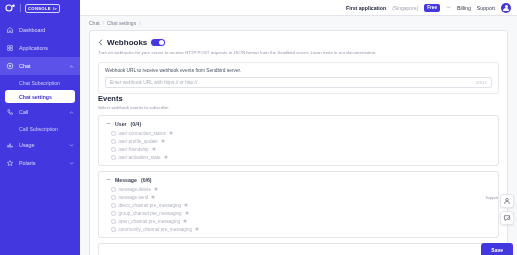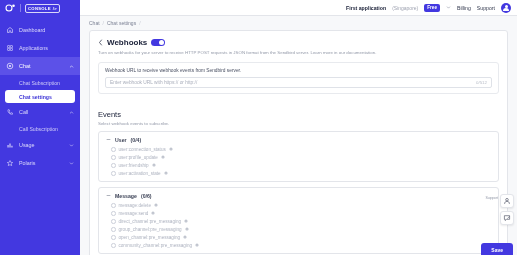--- a/index.html
+++ b/index.html
@@ -156,22 +156,22 @@
     border: 1px solid #dfe2e8;
     border-radius: 2px;
     display: flex; align-items: center;
     padding: 0 4px;
     background: #fff;
   }
   .url-ph { flex: 1; font-size: 4.8px; color: #a9aebb; white-space: nowrap; }
   .url-count { font-size: 4.4px; color: #b7bcc7; }
 
   .events-title {
-    font-size: 7.5px; font-weight: normal; color: #20263d;
-    margin-top: 16px;
+    font-size: 7.5px; font-weight: bold; color: #20263d;
+    margin-top: 0;
   }
   .events-sub { font-size: 4.4px; color: #9399a8; margin-top: 2px; }
 
   .group {
     margin-top: 5px;
     border: 1px solid #e3e5ea;
     border-radius: 3px;
     background: #fff;
     padding: 5px 7px;
   }

